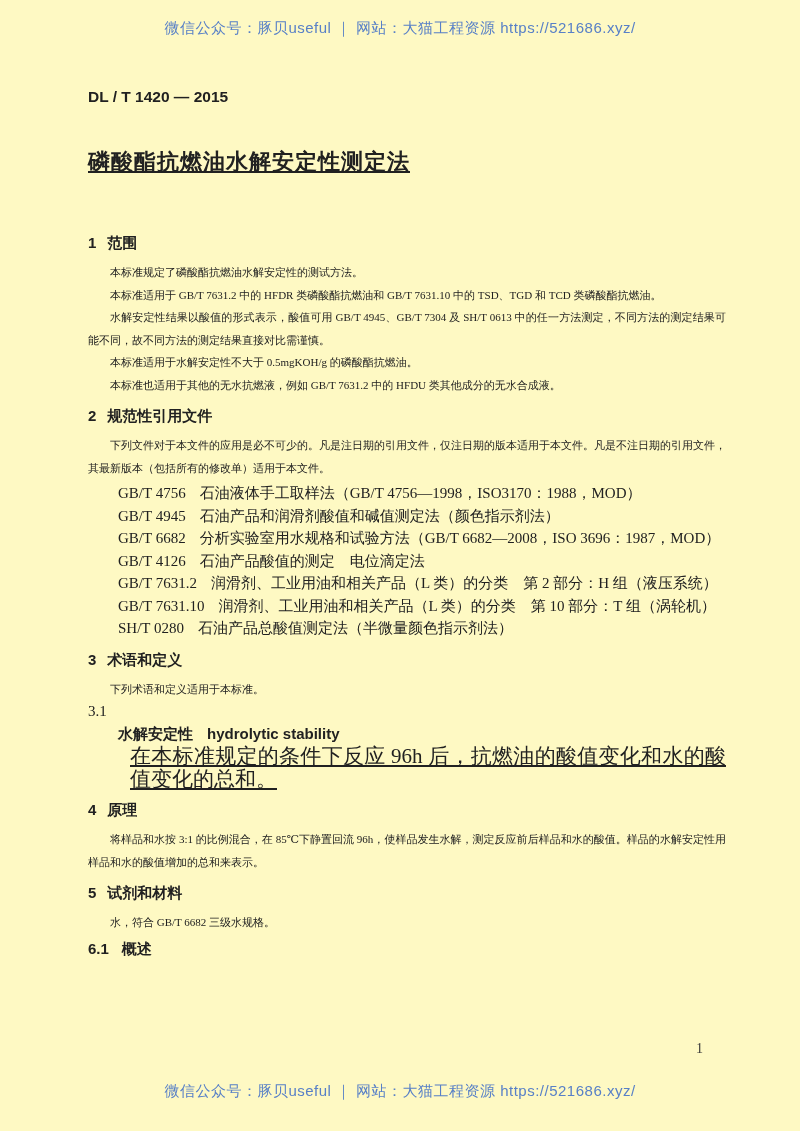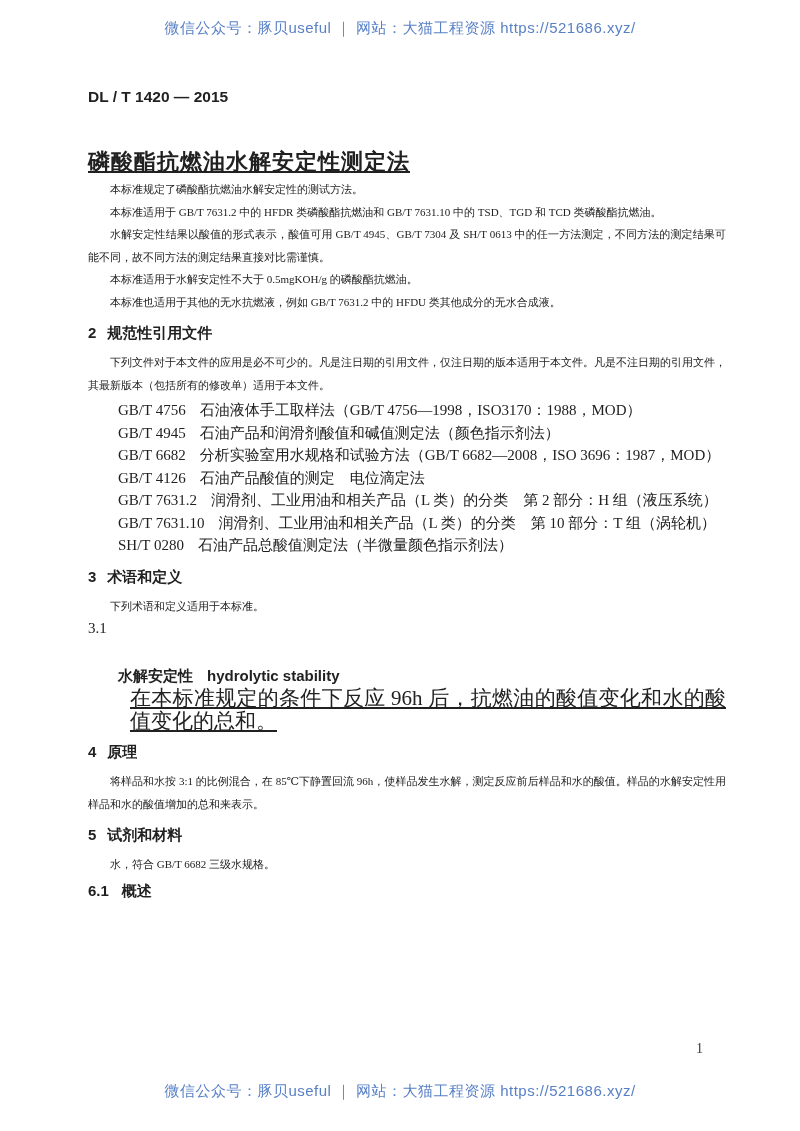--- a/index.html
+++ b/index.html
@@ -1,21 +1,21 @@
 <!DOCTYPE html>
 <html><head>
 <meta charset="utf-8">
 <style>
   * { margin:0; padding:0; box-sizing:border-box; }
   html,body { background:#e9e9e9; }
   .page {
     position:relative;
     width:800px; height:1131px;
     margin:0 auto;
-    background:#ffffff;
+    background:#fef9c3;
     font-family:"Liberation Serif","DejaVu Serif",serif;
     color:#212121;
     overflow:hidden;
     padding-left:30px;
   }
   .watermark {
     position:absolute; left:0; width:100%;
     text-align:center;
     font-family:"Liberation Sans","DejaVu Sans",sans-serif;
     font-size:15px;
@@ -77,21 +77,20 @@
   }
   .ref-item .ref-code { display:inline-block; margin-right:14px; }
   .term-number {
     font-size:15px; line-height:22.5px;
   }
   .term-line {
     font-weight:bold;
     font-size:15px; line-height:22.5px;
     margin-left:2em;
     font-family:"Liberation Sans","DejaVu Sans",sans-serif;
-    margin-top:25px;
   }
   .term-line .term-zh { display:inline-block; margin-right:14px; }
   .term-def {
     font-size:21px; line-height:22.5px;
     margin-left:2em;
     text-align:justify;
     text-decoration:underline;
   }
   .page-number {
     position:absolute;
@@ -106,20 +105,21 @@
 <div class="page">
 
   <div class="watermark top" style="color: rgb(88, 128, 199);">微信公众号：豚贝useful ｜ 网站：大猫工程资源 https://521686.xyz/</div>
 
   <div class="content">
 
     <div class="std-number">DL / T 1420 — 2015</div>
 
     <h1 class="doc-title">磷酸酯抗燃油水解安定性测定法</h1>
 
+    <h2 class="sec-heading first"><span class="sec-num">1</span><span>范围</span></h2>
     <p class="body-par">本标准规定了磷酸酯抗燃油水解安定性的测试方法。</p>
     <p class="body-par">本标准适用于 GB/T 7631.2 中的 HFDR 类磷酸酯抗燃油和 GB/T 7631.10 中的 TSD、TGD 和 TCD 类磷酸酯抗燃油。</p>
     <p class="body-par">水解安定性结果以酸值的形式表示，酸值可用 GB/T 4945、GB/T 7304 及 SH/T 0613 中的任一方法测定，不同方法的测定结果可能不同，故不同方法的测定结果直接对比需谨慎。</p>
     <p class="body-par">本标准适用于水解安定性不大于 0.5mgKOH/g 的磷酸酯抗燃油。</p>
     <p class="body-par">本标准也适用于其他的无水抗燃液，例如 GB/T 7631.2 中的 HFDU 类其他成分的无水合成液。</p>
 
     <h2 class="sec-heading"><span class="sec-num">2</span><span>规范性引用文件</span></h2>
     <p class="body-par">下列文件对于本文件的应用是必不可少的。凡是注日期的引用文件，仅注日期的版本适用于本文件。凡是不注日期的引用文件，其最新版本（包括所有的修改单）适用于本文件。</p>
     <div class="ref-list">
       <div class="ref-item"><span class="ref-code">GB/T 4756</span><span>石油液体手工取样法（GB/T 4756—1998，ISO3170：1988，MOD）</span></div>

